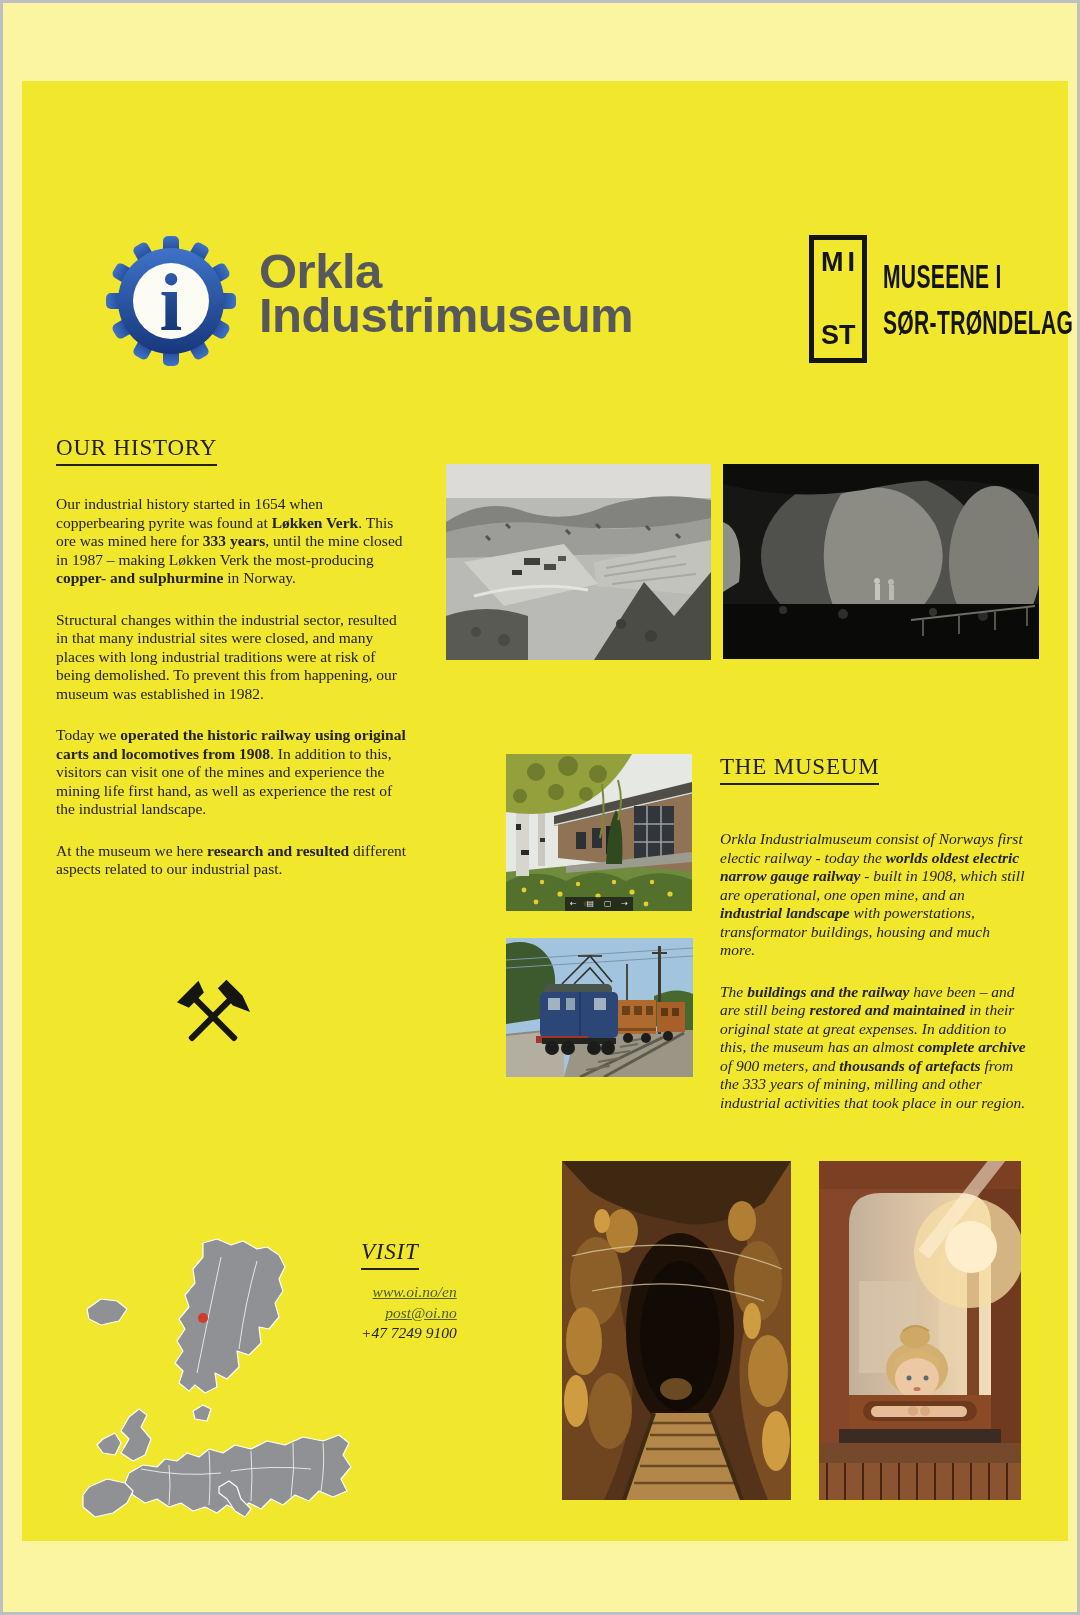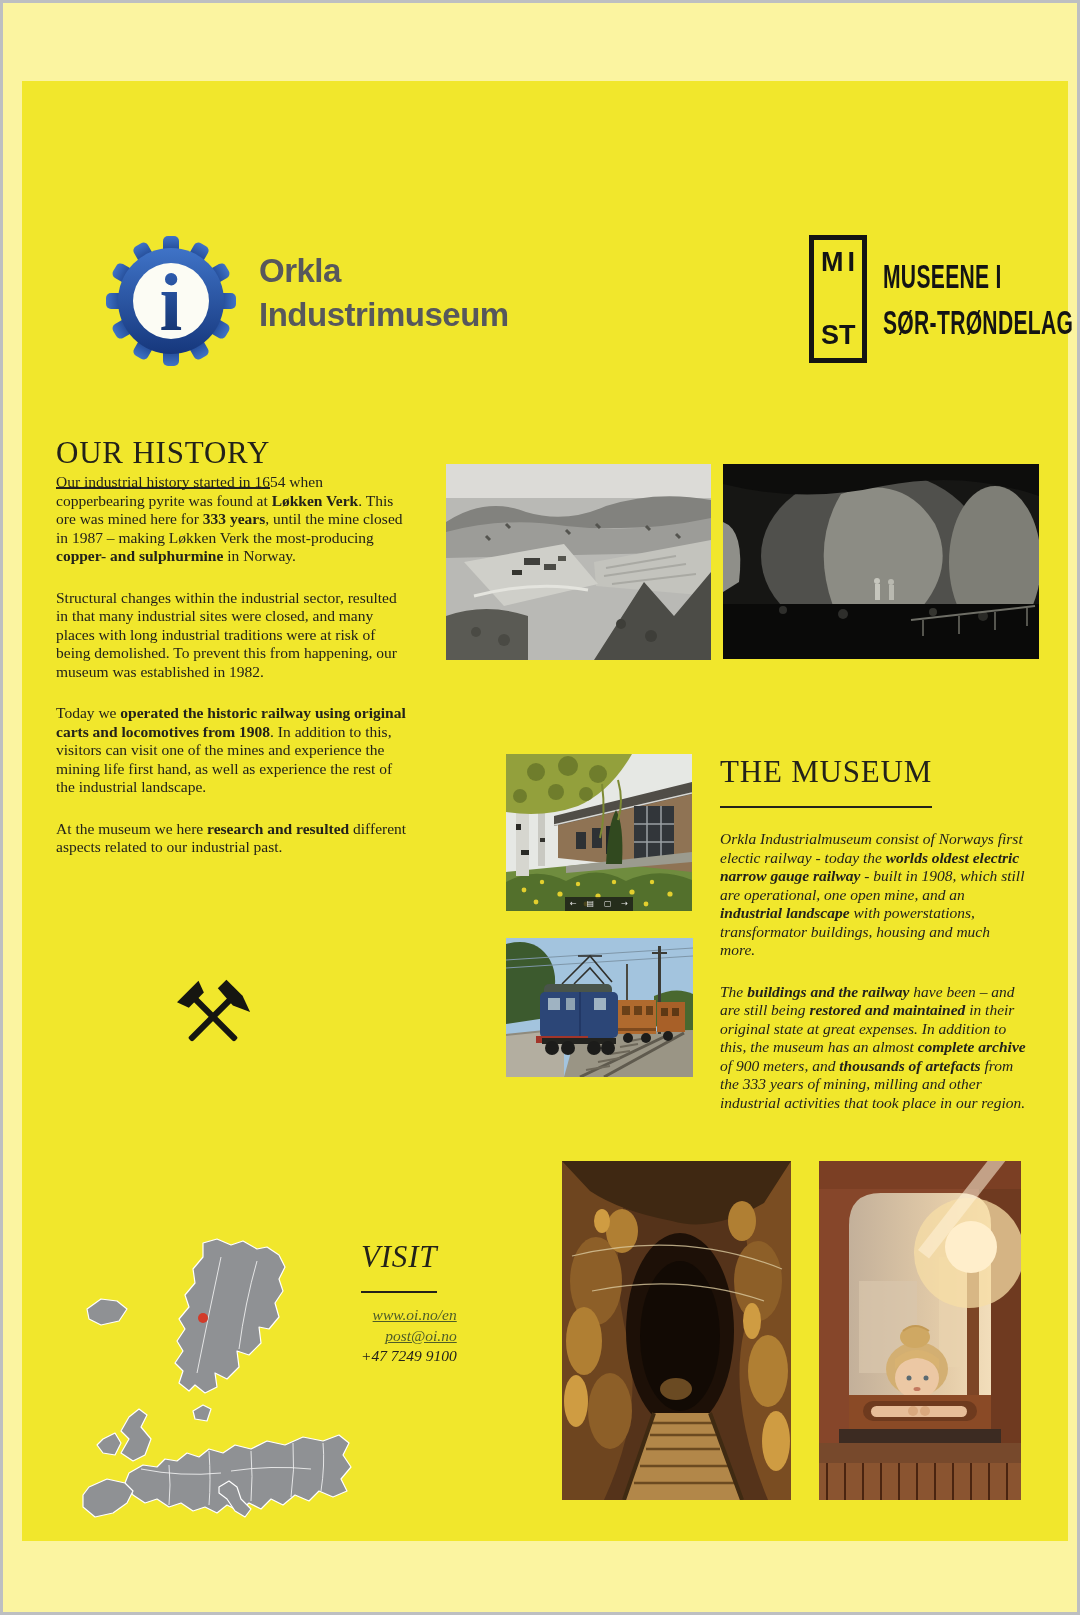--- a/index.html
+++ b/index.html
@@ -12,36 +12,36 @@
   .page{
     position:relative;width:1080px;height:1615px;margin:0 auto;
     background:var(--outer-bg);border:3px solid #bdbfc1;overflow:hidden;
     font-family:"Liberation Serif",serif;color:var(--text);
   }
   .panel{position:absolute;left:19px;top:78px;width:1046px;height:1460px;background:var(--panel-bg);}
   .abs{position:absolute;}
 
   
   .logo-text{left:256px;top:246px;font-family:"Liberation Sans",sans-serif;
-    font-weight:600;font-size:33px;line-height:44px;color:var(--logo-text-gray);letter-spacing:-0.5px;}
+    font-weight:600;font-size:49px;line-height:44px;color:var(--logo-text-gray);letter-spacing:-0.5px;}
   .mist-box{left:806px;top:232px;width:58px;height:128px;border:5px solid var(--mist-black);
     display:flex;flex-direction:column;justify-content:space-between;padding:9px 7px;}
   .mist-row{display:flex;justify-content:space-between;font-family:"Liberation Sans",sans-serif;
     font-weight:bold;font-size:27px;line-height:27px;color:var(--mist-black);}
   .mist-name{left:880px;top:250px;font-family:"Liberation Sans",sans-serif;font-weight:bold;
     font-size:34px;line-height:46px;color:var(--mist-black);transform:scaleX(0.62);
     transform-origin:left top;white-space:nowrap;letter-spacing:0.5px;}
 
   
-  .heading{display:inline-block;font-size:31px;letter-spacing:0.8px;
-    border-bottom:2px solid var(--text);padding-bottom:16px;font-weight:normal;}
+  .heading{display:inline-block;font-size:23px;letter-spacing:0.8px;
+    border-bottom:2px solid var(--text);padding-bottom:3px;font-weight:normal;}
   .col{font-size:15.5px;line-height:18.5px;}
   .col p{margin:0 0 23px;}
   .col b{font-weight:bold;}
-  .history-col{left:53px;top:470px;width:352px;}
+  .history-col{left:53px;top:492px;width:352px;}
   .museum-col{left:717px;top:827px;width:308px;font-style:italic;}
 
   
   .photo{overflow:hidden;}
   .photo svg{display:block;width:100%;height:100%;}
 
   .photo-nav{position:absolute;left:59px;top:143px;width:68px;height:14px;
     background:rgba(22,22,22,.74);display:flex;justify-content:space-around;align-items:center;
     color:#e9e9e9;font-family:"DejaVu Sans",sans-serif;font-size:8px;line-height:8px;}
 

